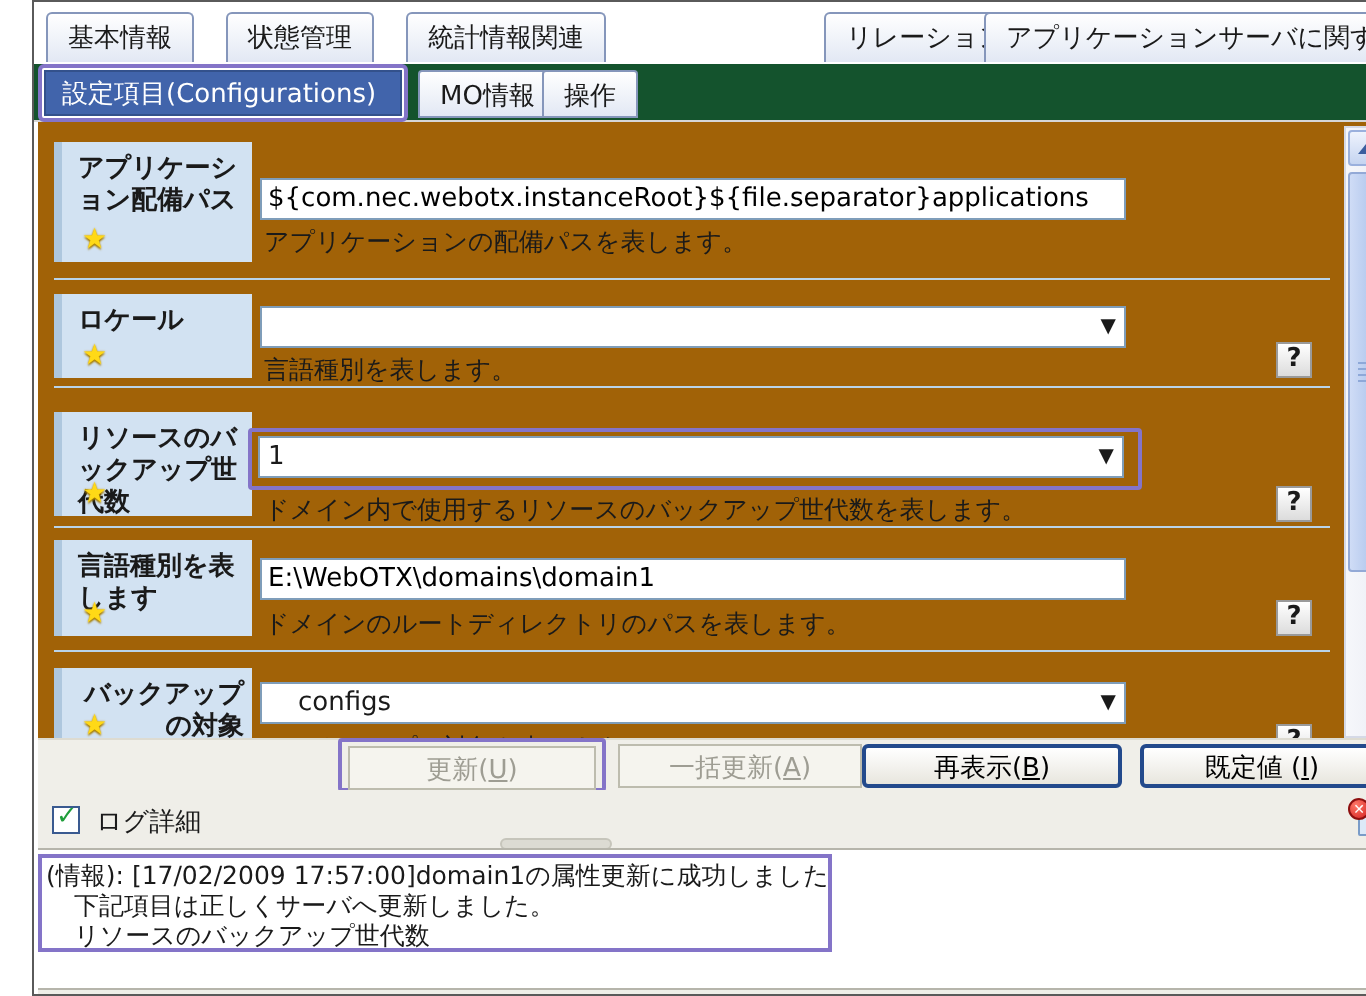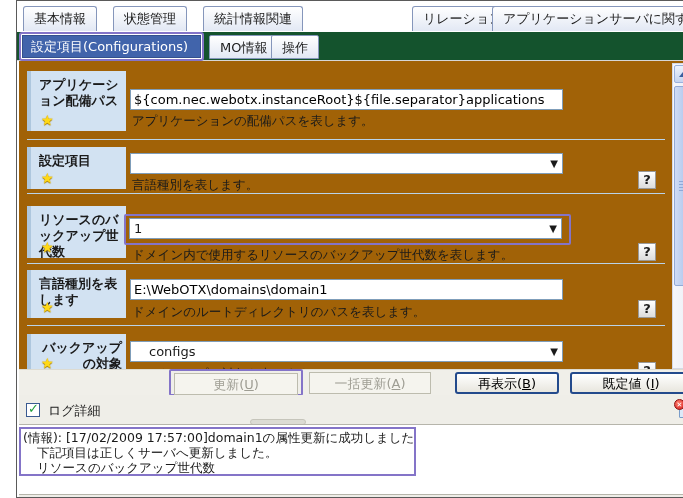--- a/index.html
+++ b/index.html
@@ -84,21 +84,21 @@
 
     <div class="labelcell" style="top:10px; height:60px;">
       <span>アプリケーション配備パス</span>
       <span class="star">★</span>
     </div>
     <input class="txt" style="top: 28px;" value="${com.nec.webotx.instanceRoot}${file.separator}applications">
     <div class="desc" style="top:52px;">アプリケーションの配備パスを表します。</div>
     <div class="divider" style="top:78px;"></div>
 
     <div class="labelcell" style="top:86px; height:42px;">
-      <span>設定項目</span>
+      <span>ロケール</span>
       <span class="star">★</span>
     </div>
     <div class="combo" style="top:92px;">
       <span></span>
       <span class="arrow">▼</span>
     </div>
     <div class="desc" style="top:116px;">言語種別を表します。</div>
     <div class="helpbtn" style="top:110px;">?</div>
     <div class="divider" style="top:132px;"></div>
 
@@ -144,21 +144,21 @@
     <div class="sb-thumb">
         <div class="sb-grip"></div>
       </div>
   </div>
 
   <div class="btnbar">
     <div class="btn-hl-wrap">
       <div class="btn btn-disabled"><span>更新(</span><span class="mn">U</span><span>)</span></div>
     </div>
     <div class="btn btn-disabled" style="left:290px; width:122px;"><span>一括更新(</span><span class="mn">A</span><span>)</span></div>
-    <div class="btn btn-enabled" style="left:436px; width:104px;"><span>再表示(</span><span class="mn">B</span><span>)</span></div>
+    <div class="btn btn-enabled" style="left:412px; width:130px;"><span>再表示(</span><span class="mn">B</span><span>)</span></div>
     <div class="btn btn-enabled" style="left:551px; width:122px;"><span>既定値 (</span><span class="mn">I</span><span>)</span></div>
   </div>
 
   <div class="bottom">
     <div class="chk-row">
       <div class="chk">
           <span class="mark">✓</span>
         </div>
       <span class="chk-label">ログ詳細</span>
     </div>

